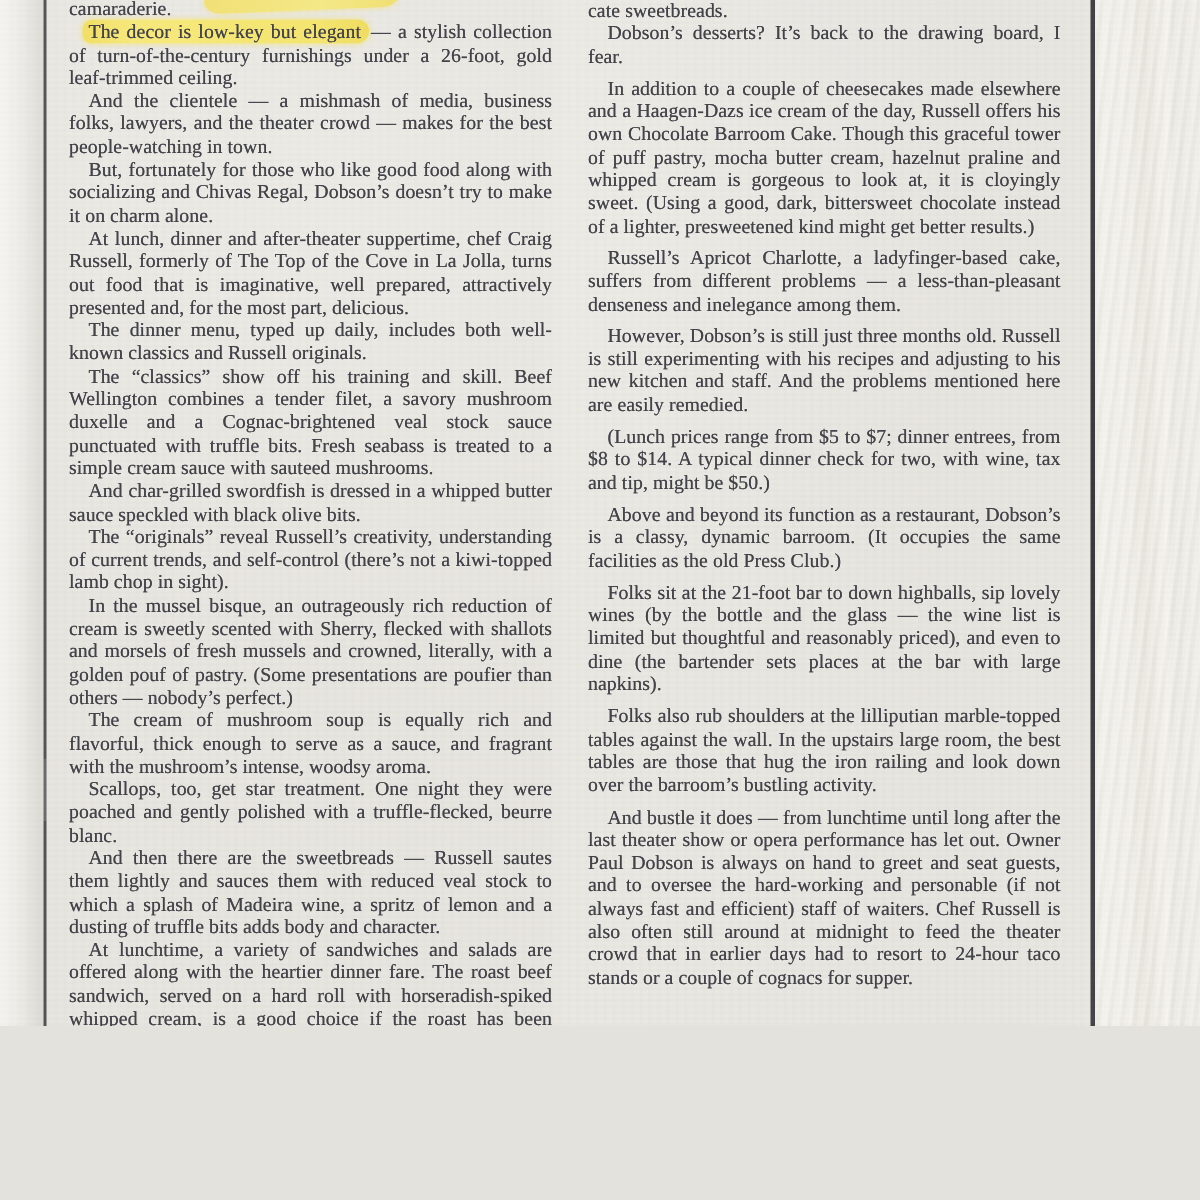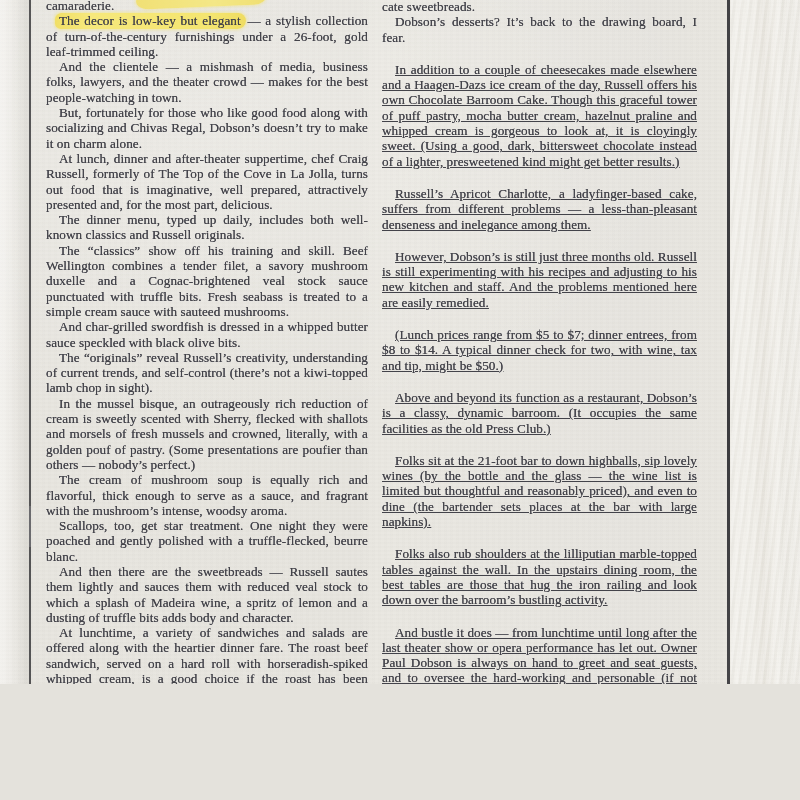--- a/index.html
+++ b/index.html
@@ -42,24 +42,24 @@
   .rule-left{left:29px;width:2px;background:linear-gradient(180deg,#3c3c3e 0 74%,#55555a 74% 80%,#3a3a3c 80% 100%);opacity:.85;}
   .rule-right{left:727px;width:2.5px;background:linear-gradient(180deg,#303034,#26262a 55%,#333337);opacity:.9;}
   .col{
     position:absolute;top:0;
     font-size:13.2px;line-height:15.3px;
     text-align:justify;color:#43434a;
     text-shadow:0 0 .4px rgba(62,62,72,.85);
     letter-spacing:.05px;
   }
   .col-left{left:46px;width:322px;top:-2px;}
-  .col-right{left:382px;width:315px;top:-1px;}
+  .col-right{left:392px;width:315px;top:-1px;}
   .para{margin:0;}
   .para.ind{text-indent:13px;}
-  .para.gap{margin-top:17px;text-decoration:underline;}
+  .para.gap{margin-top:6px;}
   .hl{
     background:linear-gradient(90deg, #f1df66, #f6e87c 18%, #f4e570 82%, #efdc61);
     border-radius:9px 11px 12px 8px;
     padding:0 5px 1px 4px;margin:0 -3px 0 -4px;
     box-shadow:0 0 3px 1px rgba(243,228,110,.55);
   }
   .hl-top{
     position:absolute;left:136px;top:-9px;width:130px;height:16px;
     background:linear-gradient(90deg,#f2e06a,#f6e87e 60%,#f1df66);
     border-radius:12px/8px;transform:rotate(-2.4deg);
@@ -95,16 +95,16 @@
     </div>
   <div class="col col-right">
       <p class="para">cate sweetbreads.</p>
       <p class="para ind">Dobson’s desserts? It’s back to the drawing board, I fear.</p>
       <p class="para ind gap">In addition to a couple of cheesecakes made elsewhere and a Haagen-Dazs ice cream of the day, Russell offers his own Chocolate Barroom Cake. Though this graceful tower of puff pastry, mocha butter cream, hazelnut praline and whipped cream is gorgeous to look at, it is cloyingly sweet. (Using a good, dark, bittersweet chocolate instead of a lighter, presweetened kind might get better results.)</p>
       <p class="para ind gap">Russell’s Apricot Charlotte, a ladyfinger-based cake, suffers from different problems — a less-than-pleasant denseness and inelegance among them.</p>
       <p class="para ind gap">However, Dobson’s is still just three months old. Russell is still experimenting with his recipes and adjusting to his new kitchen and staff. And the problems mentioned here are easily remedied.</p>
       <p class="para ind gap">(Lunch prices range from $5 to $7; dinner entrees, from $8 to $14. A typical dinner check for two, with wine, tax and tip, might be $50.)</p>
       <p class="para ind gap">Above and beyond its function as a restaurant, Dobson’s is a classy, dynamic barroom. (It occupies the same facilities as the old Press Club.)</p>
       <p class="para ind gap">Folks sit at the 21-foot bar to down highballs, sip lovely wines (by the bottle and the glass — the wine list is limited but thoughtful and reasonably priced), and even to dine (the bartender sets places at the bar with large napkins).</p>
-      <p class="para ind gap">Folks also rub shoulders at the lilliputian marble-topped tables against the wall. In the upstairs dining room, the best tables are those that hug the iron railing and look down over the barroom’s bustling activity.</p>
+      <p class="para ind gap">Folks also rub shoulders at the lilliputian marble-topped tables against the wall. In the upstairs large room, the best tables are those that hug the iron railing and look down over the barroom’s bustling activity.</p>
       <p class="para ind gap">And bustle it does — from lunchtime until long after the last theater show or opera performance has let out. Owner Paul Dobson is always on hand to greet and seat guests, and to oversee the hard-working and personable (if not always fast and efficient) staff of waiters. Chef Russell is also often still around at midnight to feed the theater crowd that in earlier days had to resort to 24-hour taco stands or a couple of cognacs for supper.</p>
     </div>
 </div>
 
 </body></html>

